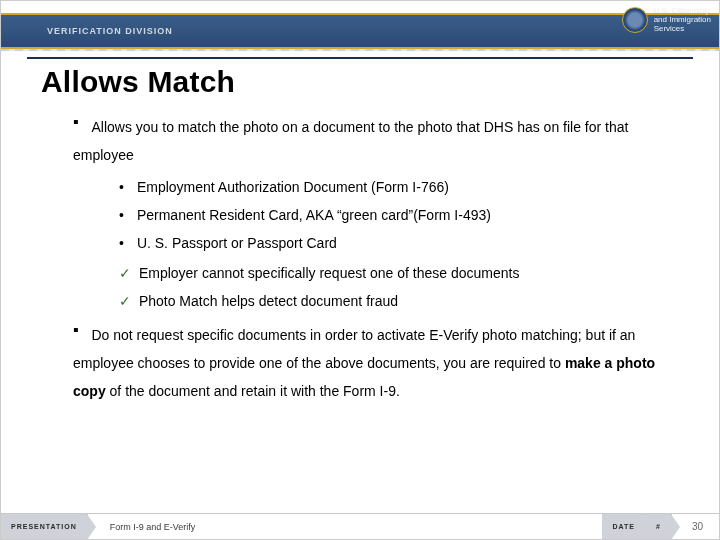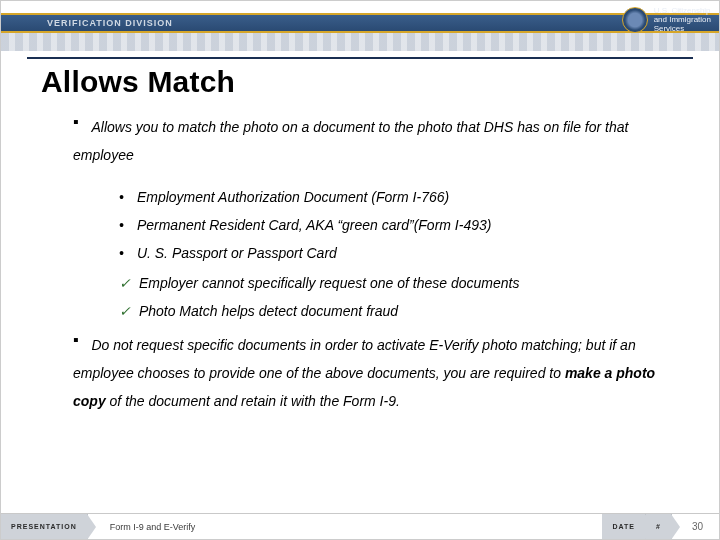--- a/index.html
+++ b/index.html
@@ -5,21 +5,21 @@
   * { box-sizing: border-box; margin: 0; padding: 0; }
   html, body { width: 720px; height: 540px; font-family: Arial, Helvetica, sans-serif; background: #f4f4f4; }
   .slide {
     width: 720px; height: 540px; background: #fff; position: relative; overflow: hidden;
     border: 1px solid #ccc;
   }
   .header {
     position: relative; height: 54px; width: 100%;
   }
   .header-bar {
-    position: absolute; top: 12px; left: 0; right: 0; height: 20px;
+    position: absolute; top: 12px; left: 0; right: 0; height: 36px;
     background: linear-gradient(#3a5e8a, #2a4a73);
     border-top: 2px solid #d6a629;
     border-bottom: 2px solid #d6a629;
     display: flex; align-items: center;
   }
   .header-bar .vd {
     color: #cfd8e3; font-size: 9px; letter-spacing: 1px; font-weight: bold;
     margin-left: 46px;
   }
   .silhouettes {
@@ -40,24 +40,24 @@
     position: absolute; left: 26px; right: 26px; top: 56px; height: 2px; background: #1a2f52;
   }
   .content {
     position: absolute; left: 40px; right: 30px; top: 64px; bottom: 36px;
     color: #000;
   }
   h1.title {
     font-size: 30px; font-weight: bold; margin-bottom: 14px; letter-spacing: 0.2px;
   }
   ul.lvl1 { list-style: none; padding-left: 32px; }
-  ul.lvl1 > li { margin-bottom: 6px; font-style: italic; }
+  ul.lvl1 > li { margin-bottom: 6px; }
   ul.lvl1 > li .b { display: inline-block; width: 14px; font-weight: bold; vertical-align: top; }
   ul.lvl1 > li .t { display: inline; font-size: 14px; line-height: 2.0; }
-  ul.lvl2 { list-style: none; padding-left: 46px; margin-top: 14px; }
+  ul.lvl2 { list-style: none; padding-left: 46px; margin-top: 4px; }
   ul.lvl2 > li { font-size: 14px; line-height: 2.0; }
   ul.lvl2 > li .b2 { display: inline-block; width: 14px; }
   ul.chk { list-style: none; padding-left: 16px; margin-top: 2px; }
   ul.chk > li { font-size: 14px; line-height: 2.0; margin-left: 30px; }
   ul.chk > li .ck { color: #2f6f2f; display: inline-block; width: 16px; }
   .bold { font-weight: bold; }
   .footer {
     position: absolute; left: 0; right: 0; bottom: 0; height: 26px;
     display: flex; align-items: stretch; font-size: 8px; color: #3b3b3b;
     border-top: 1px solid #c9c9c9;

